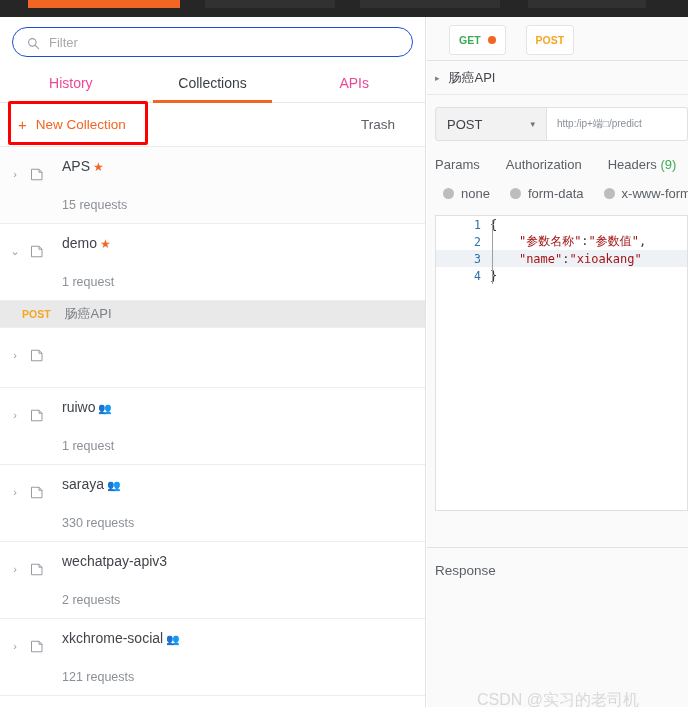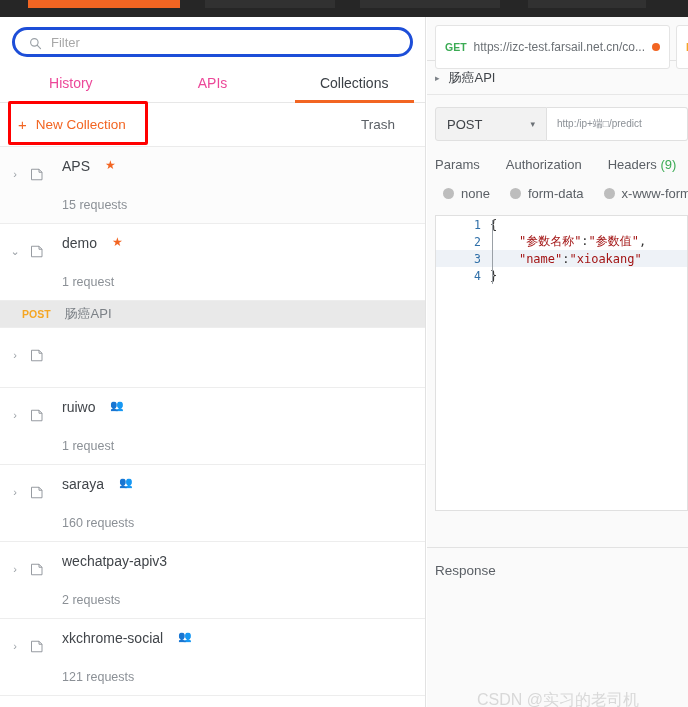--- a/index.html
+++ b/index.html
@@ -28,21 +28,21 @@
   }
   .right-pane {
     position: absolute; left: 427px; top: 17px; width: 261px; height: 690px;
     background: #fafafa; overflow: hidden;
   }
 
   
   .filter-wrap { padding: 10px 12px 4px 12px; }
   .filter-box {
     display: flex; align-items: center; gap: 9px;
-    height: 30px; border: 3px solid #1d4ed8; border-radius: 16px;
+    height: 30px; border: 1px solid #1d4ed8; border-radius: 16px;
     background: #fff; padding: 0 14px;
   }
   .filter-box .search-ico { width: 13px; height: 13px; flex: 0 0 auto; }
   .filter-box .ph { color: #a8a8a8; font-size: 13px; }
 
   
   .tabs {
     display: flex; height: 36px; margin-top: 6px;
     border-bottom: 1px solid #e7e7e7; position: relative;
   }
@@ -82,43 +82,43 @@
     min-height: 60px; cursor: pointer; background: #fff;
   }
   .coll-item.shaded { background: #fcfcfc; }
   .chev {
     width: 30px; flex: 0 0 30px; display: flex; justify-content: center;
     align-items: center; padding-top: 10px; color: #9aa0a6; font-size: 11px;
   }
   .folder-ico { width: 22px; flex: 0 0 22px; padding-top: 9px; }
   .coll-text { padding-left: 10px; }
   .coll-name {
-    font-size: 14px; color: #41454a; display: flex; align-items: flex-start; gap: 15px;
+    font-size: 14px; color: #41454a; display: flex; align-items: flex-end; gap: 3px;
   }
   .star { color: #f26522; font-size: 12px; }
   .shared { color: #9aa0a6; font-size: 11px; letter-spacing: -1px; }
   .coll-count { font-size: 12.5px; color: #8b9096; margin-top: 24px; }
 
   .req-row {
     display: flex; align-items: center; gap: 14px; height: 27px;
     background: #e9e9e9; padding-left: 22px; border-bottom: 1px solid #ededed;
     cursor: pointer;
   }
   .req-method { color: #f5a623; font-size: 10.5px; font-weight: bold; }
   .req-name { color: #7b8086; font-size: 13px; }
 
   
   .rtabs {
     display: flex; height: 44px; align-items: stretch; padding: 8px 0 0 8px;
     background: #fafafa; gap: 6px; border-bottom: 1px solid #e2e2e2;
   }
   .rtab {
-    display: flex; align-items: center; gap: 7px; height: 44px;
+    display: flex; align-items: center; gap: 7px; height: 30px;
     padding: 0 9px; background: #fff; border: 1px solid #e4e4e4;
-    border-radius: 3px; font-size: 12px; white-space: nowrap; cursor: pointer;
+    border-radius: 3px; font-size: 12px; white-space: nowrap; cursor: pointer; margin-left: 14px;
   }
   .rtab .m-get { color: #3bab54; font-weight: bold; font-size: 10.5px; }
   .rtab .m-post { color: #f5a623; font-weight: bold; font-size: 10.5px; }
   .rtab .u { color: #6b7075; font-size: 12px; }
   .rtab .dot {
     width: 8px; height: 8px; border-radius: 50%; background: #f26522;
     flex: 0 0 8px;
   }
 
   .breadcrumb {
@@ -213,22 +213,22 @@
             <circle cx="6.6" cy="6.6" r="4.6" fill="none" stroke="#9aa0a6" stroke-width="1.4"></circle>
             <line x1="10" y1="10" x2="14.2" y2="14.2" stroke="#9aa0a6" stroke-width="1.4" stroke-linecap="round"></line>
           </svg>
         </span>
         <span class="ph">Filter</span>
       </div>
     </div>
 
     <div class="tabs">
       <div class="tab">History</div>
+      <div class="tab active">Collections</div>
       <div class="tab">APIs</div>
-      <div class="tab active">Collections</div>
     </div>
 
     <div class="action-row">
       <div class="new-collection">
         <span class="plus">+</span>
         <span>New Collection</span>
       </div>
       <div class="trash">Trash</div>
       <div class="highlight-box"></div>
     </div>
@@ -291,21 +291,21 @@
           <div class="chev">›</div>
           <div class="folder-ico"><svg viewBox="0 0 20 20" width="15" height="15">
               <path d="M2 3 H12 L16 7 V17 H2 Z" fill="none" stroke="#8b9096" stroke-width="1.2"></path>
               <path d="M12 3 V7 H16" fill="none" stroke="#8b9096" stroke-width="1.2"></path>
             </svg></div>
           <div class="coll-text">
             <div class="coll-name">
               <span>saraya</span>
               <span class="shared">👥</span>
             </div>
-            <div class="coll-count">160 requests</div>
+            <div class="coll-count">330 requests</div>
           </div>
         </div>
         <div class="coll-item">
           <div class="chev">›</div>
           <div class="folder-ico"><svg viewBox="0 0 20 20" width="15" height="15">
               <path d="M2 3 H12 L16 7 V17 H2 Z" fill="none" stroke="#8b9096" stroke-width="1.2"></path>
               <path d="M12 3 V7 H16" fill="none" stroke="#8b9096" stroke-width="1.2"></path>
             </svg></div>
           <div class="coll-text">
             <div class="coll-name">
@@ -349,21 +349,20 @@
           </div>
         </div>
       </div>
   </div>
 
   <div class="right-pane">
 
     <div class="rtabs">
       <div class="rtab">
         <span class="m-get">GET</span>
-        <span class="u">https://izc-test.farsail.net.cn/co...</span>
         <span class="dot"></span>
       </div>
       <div class="rtab">
         <span class="m-post">POST</span>
       </div>
     </div>
 
     <div class="breadcrumb">
       <span class="tri">▸</span>
       <span>肠癌API</span>

